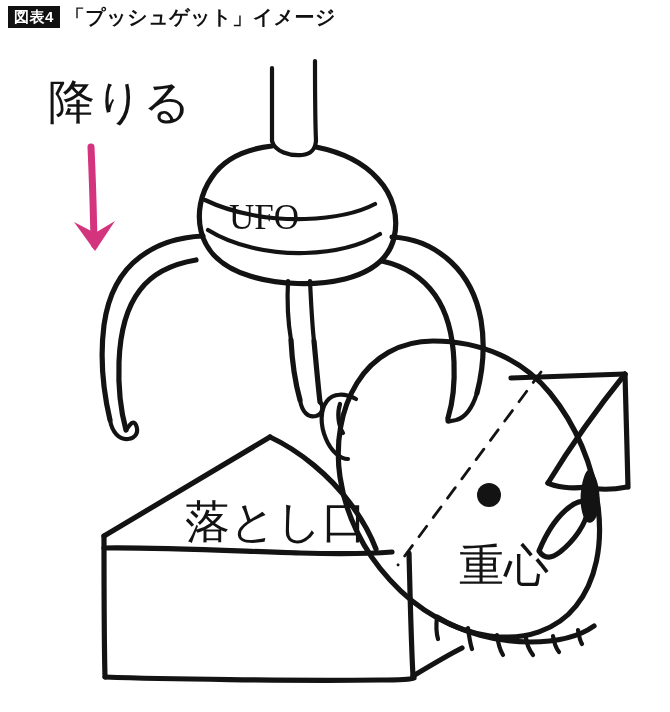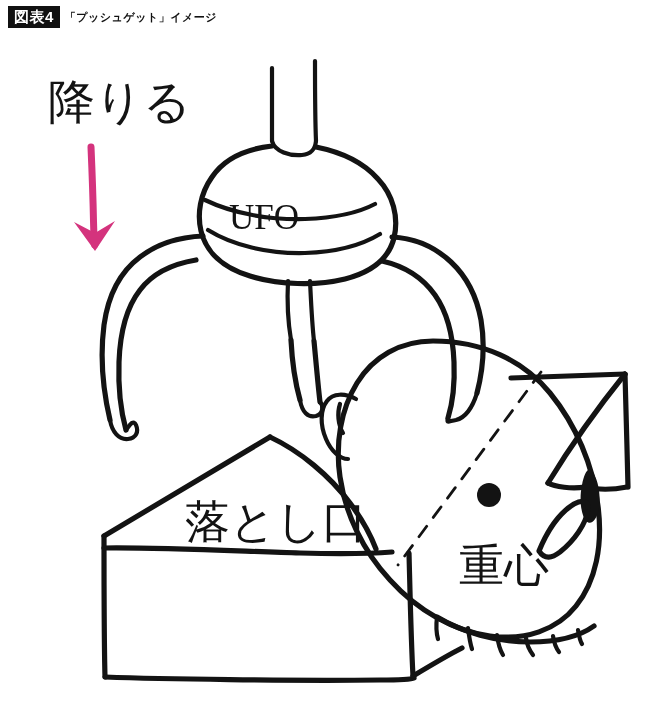--- a/index.html
+++ b/index.html
@@ -36,21 +36,21 @@
     font-size: 15px;
     font-weight: bold;
     letter-spacing: 0.5px;
     padding: 3px 6px 4px 6px;
     line-height: 1;
     display: inline-block;
     text-align: center;
   }
   .caption-text {
     color: #111111;
-    font-size: 11px;
+    font-size: 20px;
     font-weight: bold;
     margin-left: 5px;
     letter-spacing: 0.5px;
     line-height: 1;
     text-align: right;
   }
   
   #sketch {
     position: absolute;
     left: 0;

